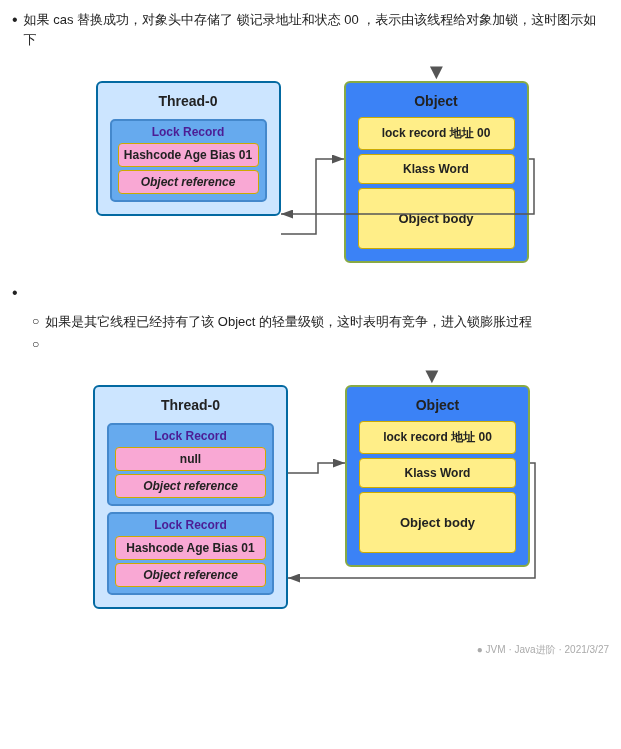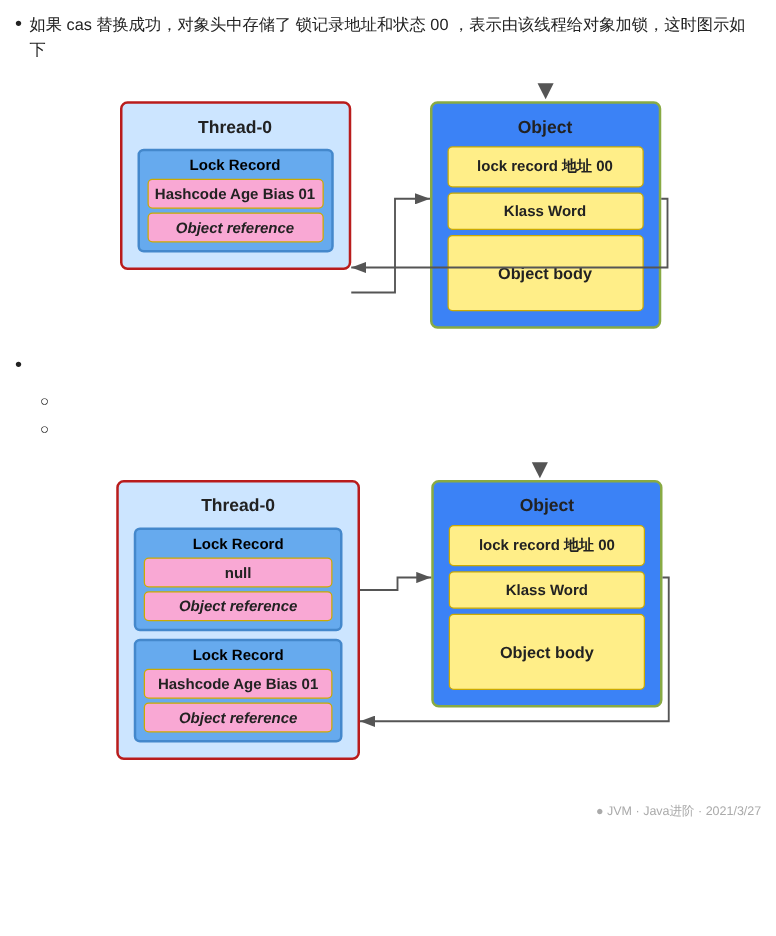--- a/index.html
+++ b/index.html
@@ -30,21 +30,21 @@
     }
     .diagram-container {
       display: flex;
       justify-content: center;
       margin: 10px 0 14px 0;
       position: relative;
     }
     
     .thread-box {
       background: #cce5ff;
-      border: 2px solid #b91c1c;
+      border: 2px solid #0369a1;
       border-radius: 6px;
       padding: 10px 12px 12px 12px;
       width: 185px;
       position: relative;
       margin-right: 60px;
     }
     .thread-title {
       font-weight: bold;
       font-size: 14px;
       text-align: center;
@@ -72,21 +72,21 @@
       background: #66aaee;
       border: 2px solid #4488cc;
       border-radius: 5px;
       padding: 4px 6px 6px 6px;
       margin-top: 6px;
     }
     .lock-record-label {
       font-weight: bold;
       font-size: 12px;
       text-align: center;
-      color: #000000;
+      color: #4c1d95;
       margin-bottom: 4px;
     }
     .yellow-box {
       background: #f9a8d4;
       border: 1.5px solid #ccaa00;
       border-radius: 4px;
       text-align: center;
       font-weight: bold;
       font-size: 12px;
       padding: 4px 4px;
@@ -199,20 +199,21 @@
   </div>
 </div>
 
 <div class="bullet-section">
   <div class="bullet-main">
     <span class="bullet-dot">•</span>
   </div>
   <div class="sub-bullets">
     <div class="sub-bullet">
       <span class="sub-dot">○</span>
+      <span>如果是其它线程已经持有了该 Object 的轻量级锁，这时表明有竞争，进入锁膨胀过程</span>
     </div>
     <div class="sub-bullet">
       <span class="sub-dot">○</span>
     </div>
   </div>
 
   <div class="diagram2-container">
     <div style="position:relative; width:455px; height:270px;">
 
       <div style="position:absolute; left:338px; top:0; font-size:22px; color:#555; font-weight:bold;">▼</div>

